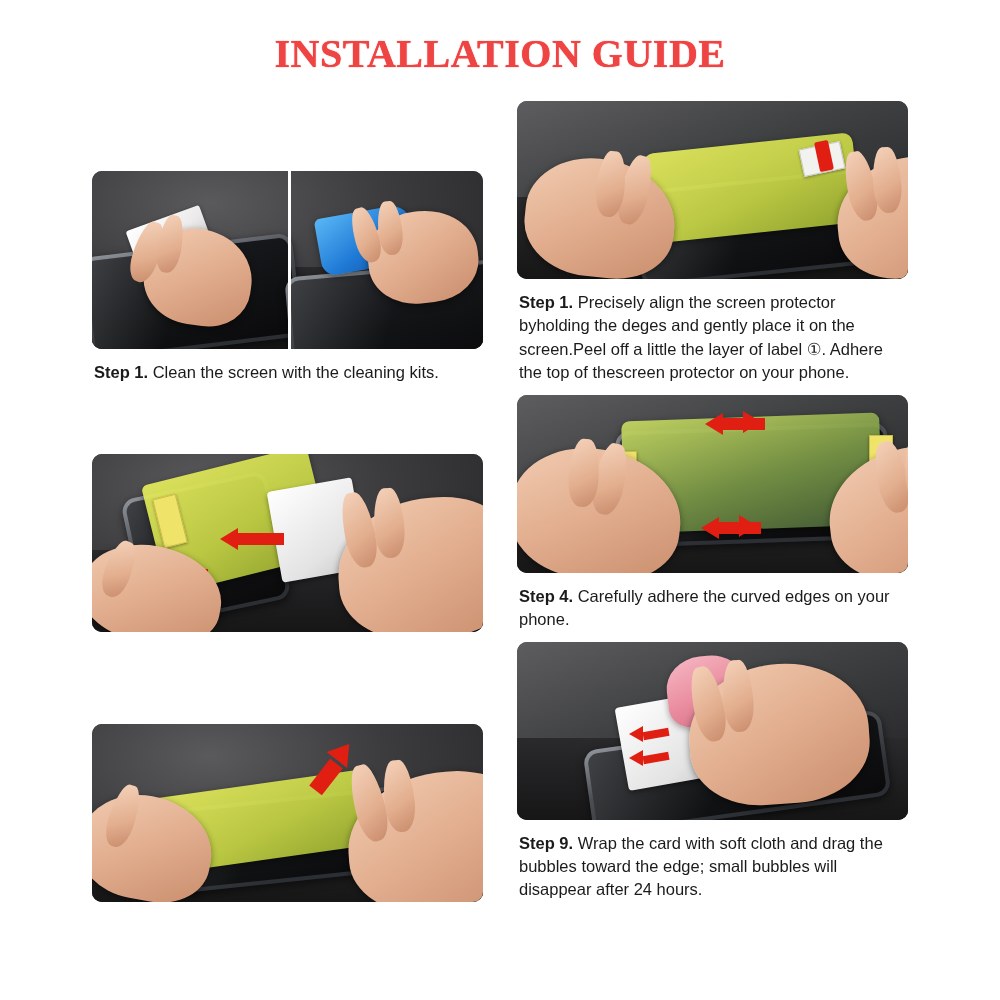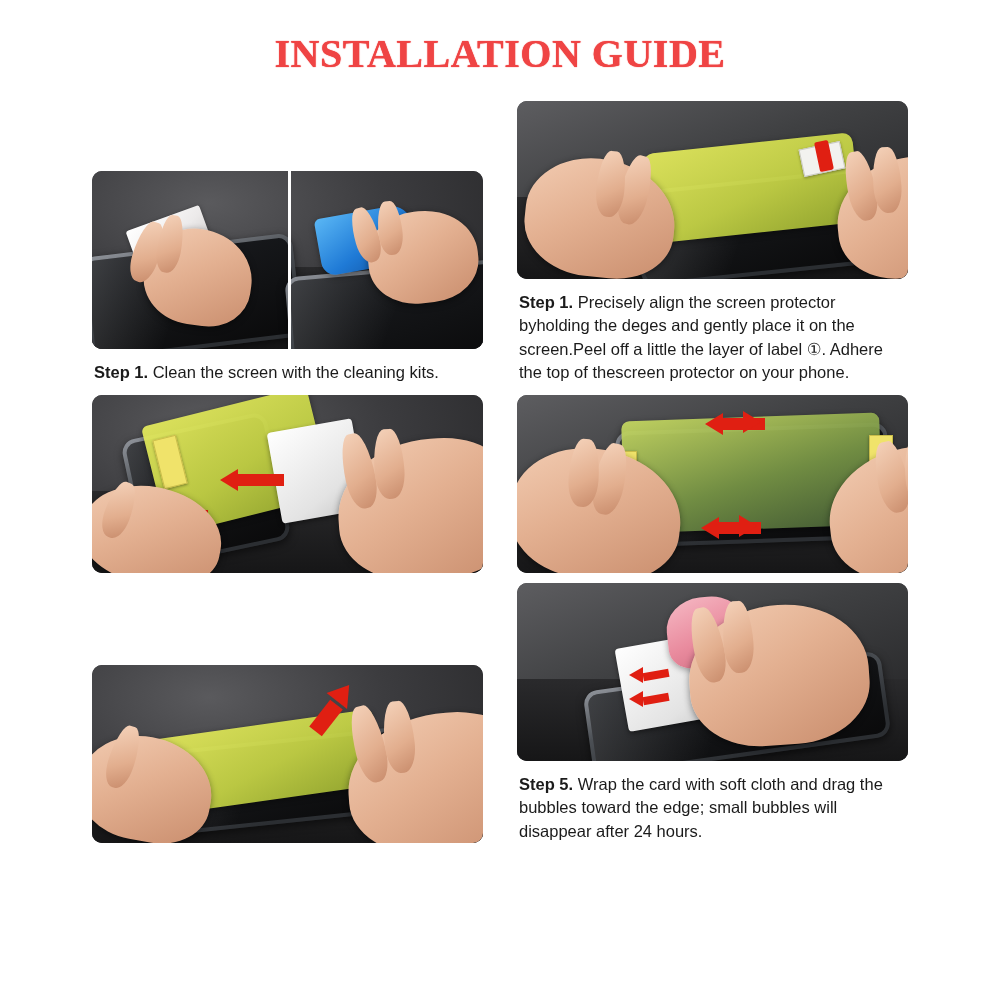--- a/index.html
+++ b/index.html
@@ -287,20 +287,23 @@
           <div class="bar-red" style="left:202px; top:127px; width:42px; height:12px;"></div>
           <div class="arrow arrow-right" style="left:222px; top:120px;"></div>
           <div class="hand" style="left:-6px; top:54px; width:170px; height:130px; border-radius:46% 54% 40% 44%; transform:rotate(6deg);"></div>
           <div class="finger" style="left:78px; top:48px; width:30px; height:72px; transform:rotate(12deg);"></div>
           <div class="finger" style="left:52px; top:44px; width:30px; height:68px; transform:rotate(4deg);"></div>
           <div class="hand" style="left:312px; top:52px; width:170px; height:132px; border-radius:54% 46% 44% 40%; transform:rotate(-6deg);"></div>
           <div class="finger" style="left:360px; top:46px; width:30px; height:72px; transform:rotate(-12deg);"></div>
           <div class="finger" style="left:388px; top:42px; width:30px; height:68px; transform:rotate(-4deg);"></div>
         </div>
       </div>
+      <div class="caption">
+        <b>Step 4.</b><span> Carefully adhere the curved edges on your phone.</span>
+      </div>
     </div>
 
     <div class="cell">
       <div class="photo">
         <div class="scene">
           <div class="desk"></div>
           <div class="phone" style="left:36px; top:76px; width:276px; height:84px; transform:rotate(-6deg);">
             <div class="screen"></div>
             <div class="glare"></div>
           </div>
@@ -329,18 +332,18 @@
           <div class="bar-red" style="left:126px; top:88px; width:26px; height:8px; transform:rotate(-10deg);"></div>
           <div class="arrow arrow-left" style="left:112px; top:108px; border-right-width:14px; border-top-width:8px; border-bottom-width:8px;"></div>
           <div class="bar-red" style="left:126px; top:112px; width:26px; height:8px; transform:rotate(-10deg);"></div>
           <div class="pink-cloth" style="left:150px; top:14px; width:80px; height:70px; transform:rotate(-6deg);"></div>
           <div class="hand" style="left:172px; top:22px; width:180px; height:140px; border-radius:52% 48% 42% 40%; transform:rotate(-4deg);"></div>
           <div class="finger" style="left:176px; top:24px; width:30px; height:76px; transform:rotate(-12deg);"></div>
           <div class="finger" style="left:206px; top:18px; width:30px; height:72px; transform:rotate(-4deg);"></div>
         </div>
       </div>
       <div class="caption">
-        <b>Step 5.</b><span> Wrap the card with soft cloth and drag the bubbles toward the edge; small bubbles will disappear after 24 hours.</span>
+        <b>Step 9.</b><span> Wrap the card with soft cloth and drag the bubbles toward the edge; small bubbles will disappear after 24 hours.</span>
       </div>
     </div>
 
   </div>
 </div>
 
 </body></html>

